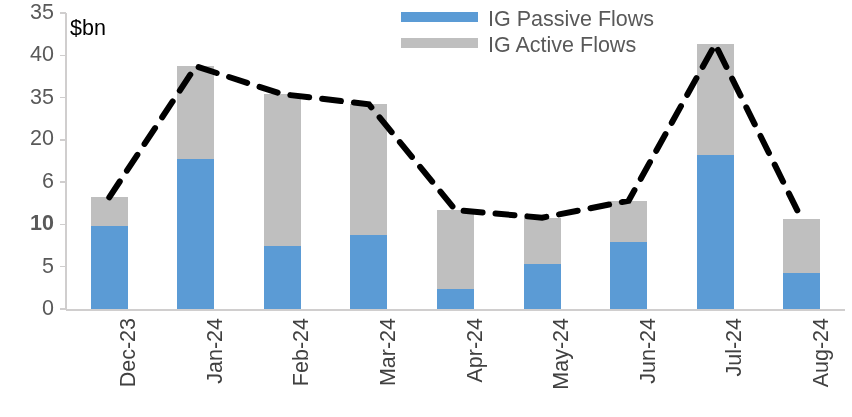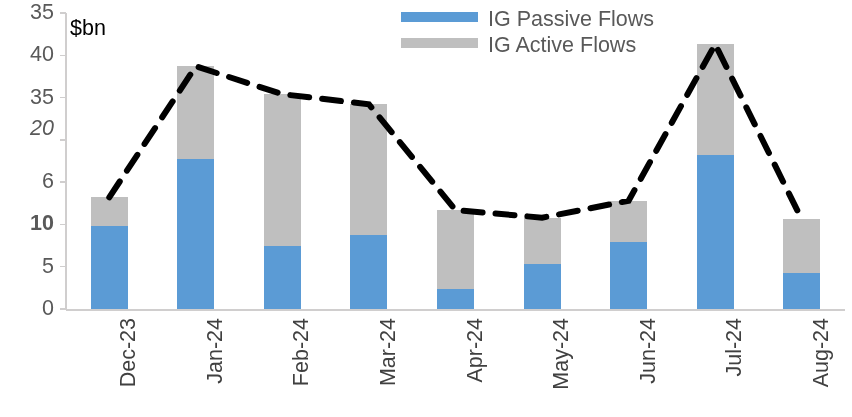--- a/index.html
+++ b/index.html
@@ -169,21 +169,21 @@
 </head>
 <body>
 
 <div id="chart-root">
 
   <div id="y-tick-labels">
       <div class="y-tick-label" style="top: 309px;">0</div>
       <div class="y-tick-label" style="top: 266.714px;">5</div>
       <div class="y-tick-label" style="top: 224.429px; font-weight: bold;">10</div>
       <div class="y-tick-label" style="top: 182.143px;">6</div>
-      <div class="y-tick-label" style="top: 129px; font-style: italic;">20</div>
+      <div class="y-tick-label" style="top: 139px;">20</div>
       <div class="y-tick-label" style="top: 97.5714px;">35</div>
       <div class="y-tick-label" style="top: 55.2857px;">40</div>
       <div class="y-tick-label" style="top: 13px;">35</div>
     </div>
 
   <div id="unit-label">$bn</div>
 
   <div class="axis-line" id="y-axis-line"></div>
   <div class="axis-line" id="x-axis-line"></div>
 

